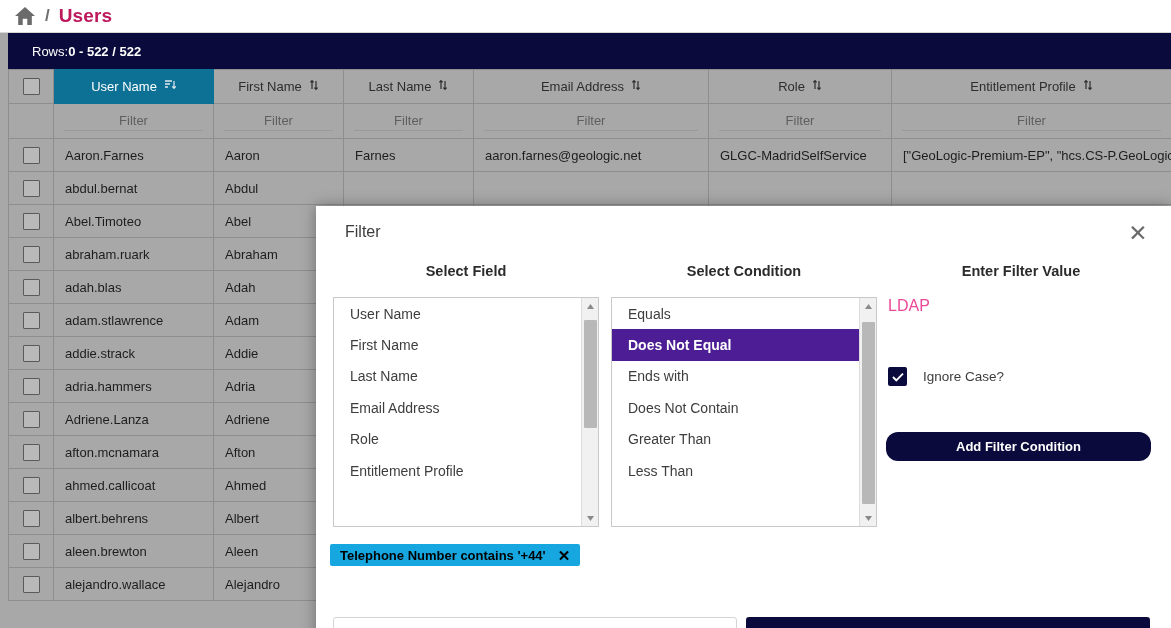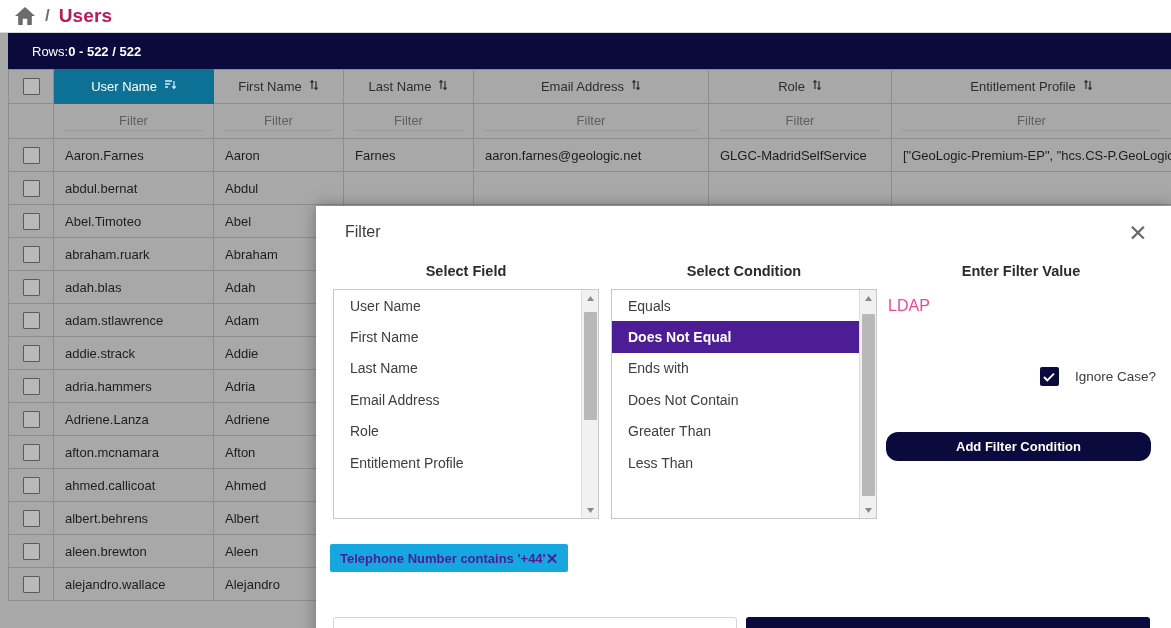--- a/index.html
+++ b/index.html
@@ -121,21 +121,21 @@
     display:flex; align-items:center; justify-content:center;
     color:#6a6a6a; font-size:23px; line-height:1;
     cursor:pointer; background:none; border:none;
     font-family:"Liberation Sans", sans-serif;
   }
 
   .cols { position:absolute; left:0; top:57px; width:855px; }
   .col-head {
     text-align:center;
     font-size:14.5px; font-weight:700; color:#2b2b2b;
-    margin-bottom:10px;
+    margin-bottom:18px;
   }
   .col-field { position:absolute; left:17px; top:0; width:266px; }
   .col-cond  { position:absolute; left:295px; top:0; width:266px; }
   .col-val   { position:absolute; left:570px; top:0; width:270px; }
 
   .listbox {
     position:relative;
     height:230px;
     border:1px solid #c9c9c9;
     background:#ffffff;
@@ -158,43 +158,43 @@
     border-left:1px solid #dcdcdc;
   }
   .sbtn { height:16px; display:flex; align-items:center; justify-content:center; cursor:pointer; }
   .sbtn svg { display:block; }
   .sthumb { position:absolute; left:2px; width:13px; background:#b8b8b8; border-radius:1px; cursor:pointer; }
 
   .val-text {
     font-size:16px; color:#ec4899;
     margin-top:18px; padding-left:2px;
   }
-  .ignore-row { display:flex; align-items:center; gap:16px; margin-top:52px; padding-left:2px;justify-content:flex-end; }
+  .ignore-row { display:flex; align-items:center; gap:16px; margin-top:52px; padding-left:2px; }
   .chk-on {
     width:19px; height:19px; background:#0a0a3c;
     display:flex; align-items:center; justify-content:center;
     border-radius:2px; cursor:pointer;
   }
   .ignore-lbl { font-size:13.5px; color:#3d3d3d; }
 
   .btn-addcond {
     margin-top:46px;
     width:265px; height:29px;
     background:#0a0a3c; color:#fff;
     border:none; border-radius:12px;
     font-size:13px; font-weight:700;
     font-family:"Liberation Sans", sans-serif;
     cursor:pointer;
   }
 
   .chip-zone { position:absolute; left:14px; top:338px; }
   .chip {
-    display:inline-flex; align-items:center; 
-    background:#17a7e0; color:#4c1d95;
-    height:28px; padding:0 10px;
+    display:inline-flex; align-items:center; gap:12px;
+    background:#17a7e0; color:#000000;
+    height:22px; padding:0 10px;
     font-size:13px; font-weight:700;
     border-radius:2px;
   }
   .chip-x { font-size:15px; font-weight:700; cursor:pointer; line-height:1; }
 
   .modal-foot { position:absolute; left:0; bottom:14px; width:855px; height:30px; }
   .btn-cancel {
     position:absolute; left:17px; top:0;
     width:404px; height:30px;
     background:#ffffff; color:#545454;

